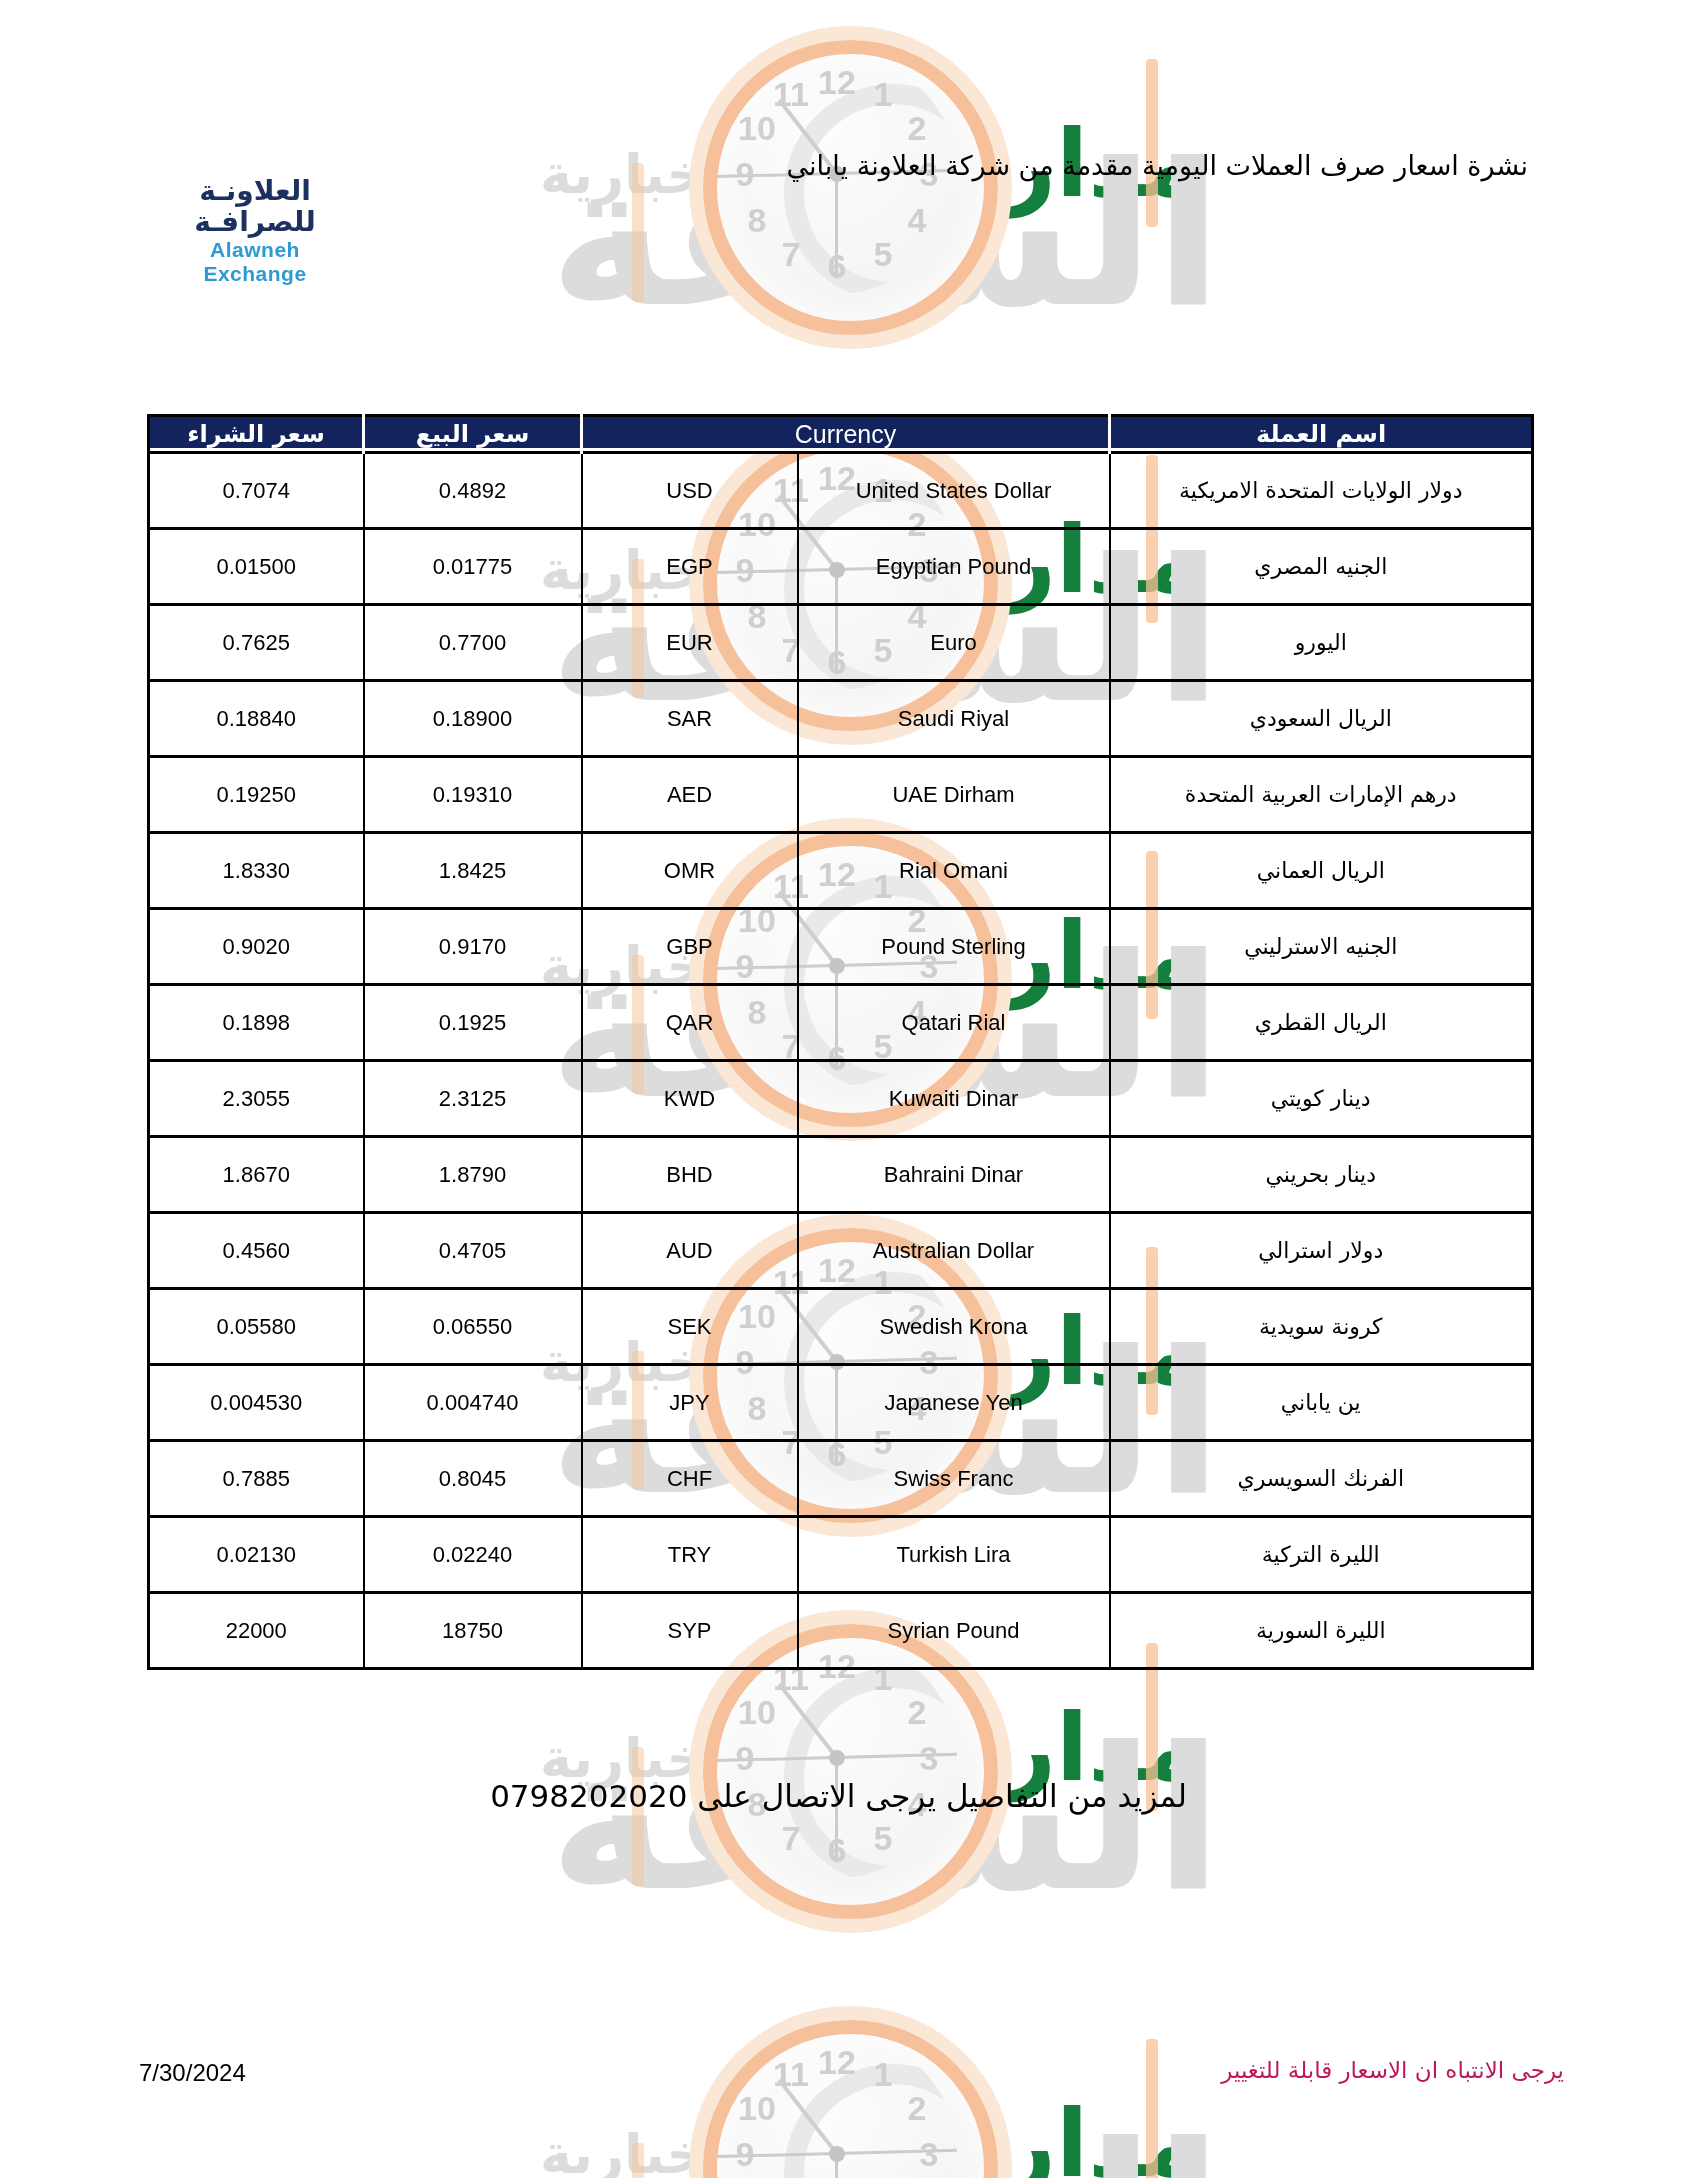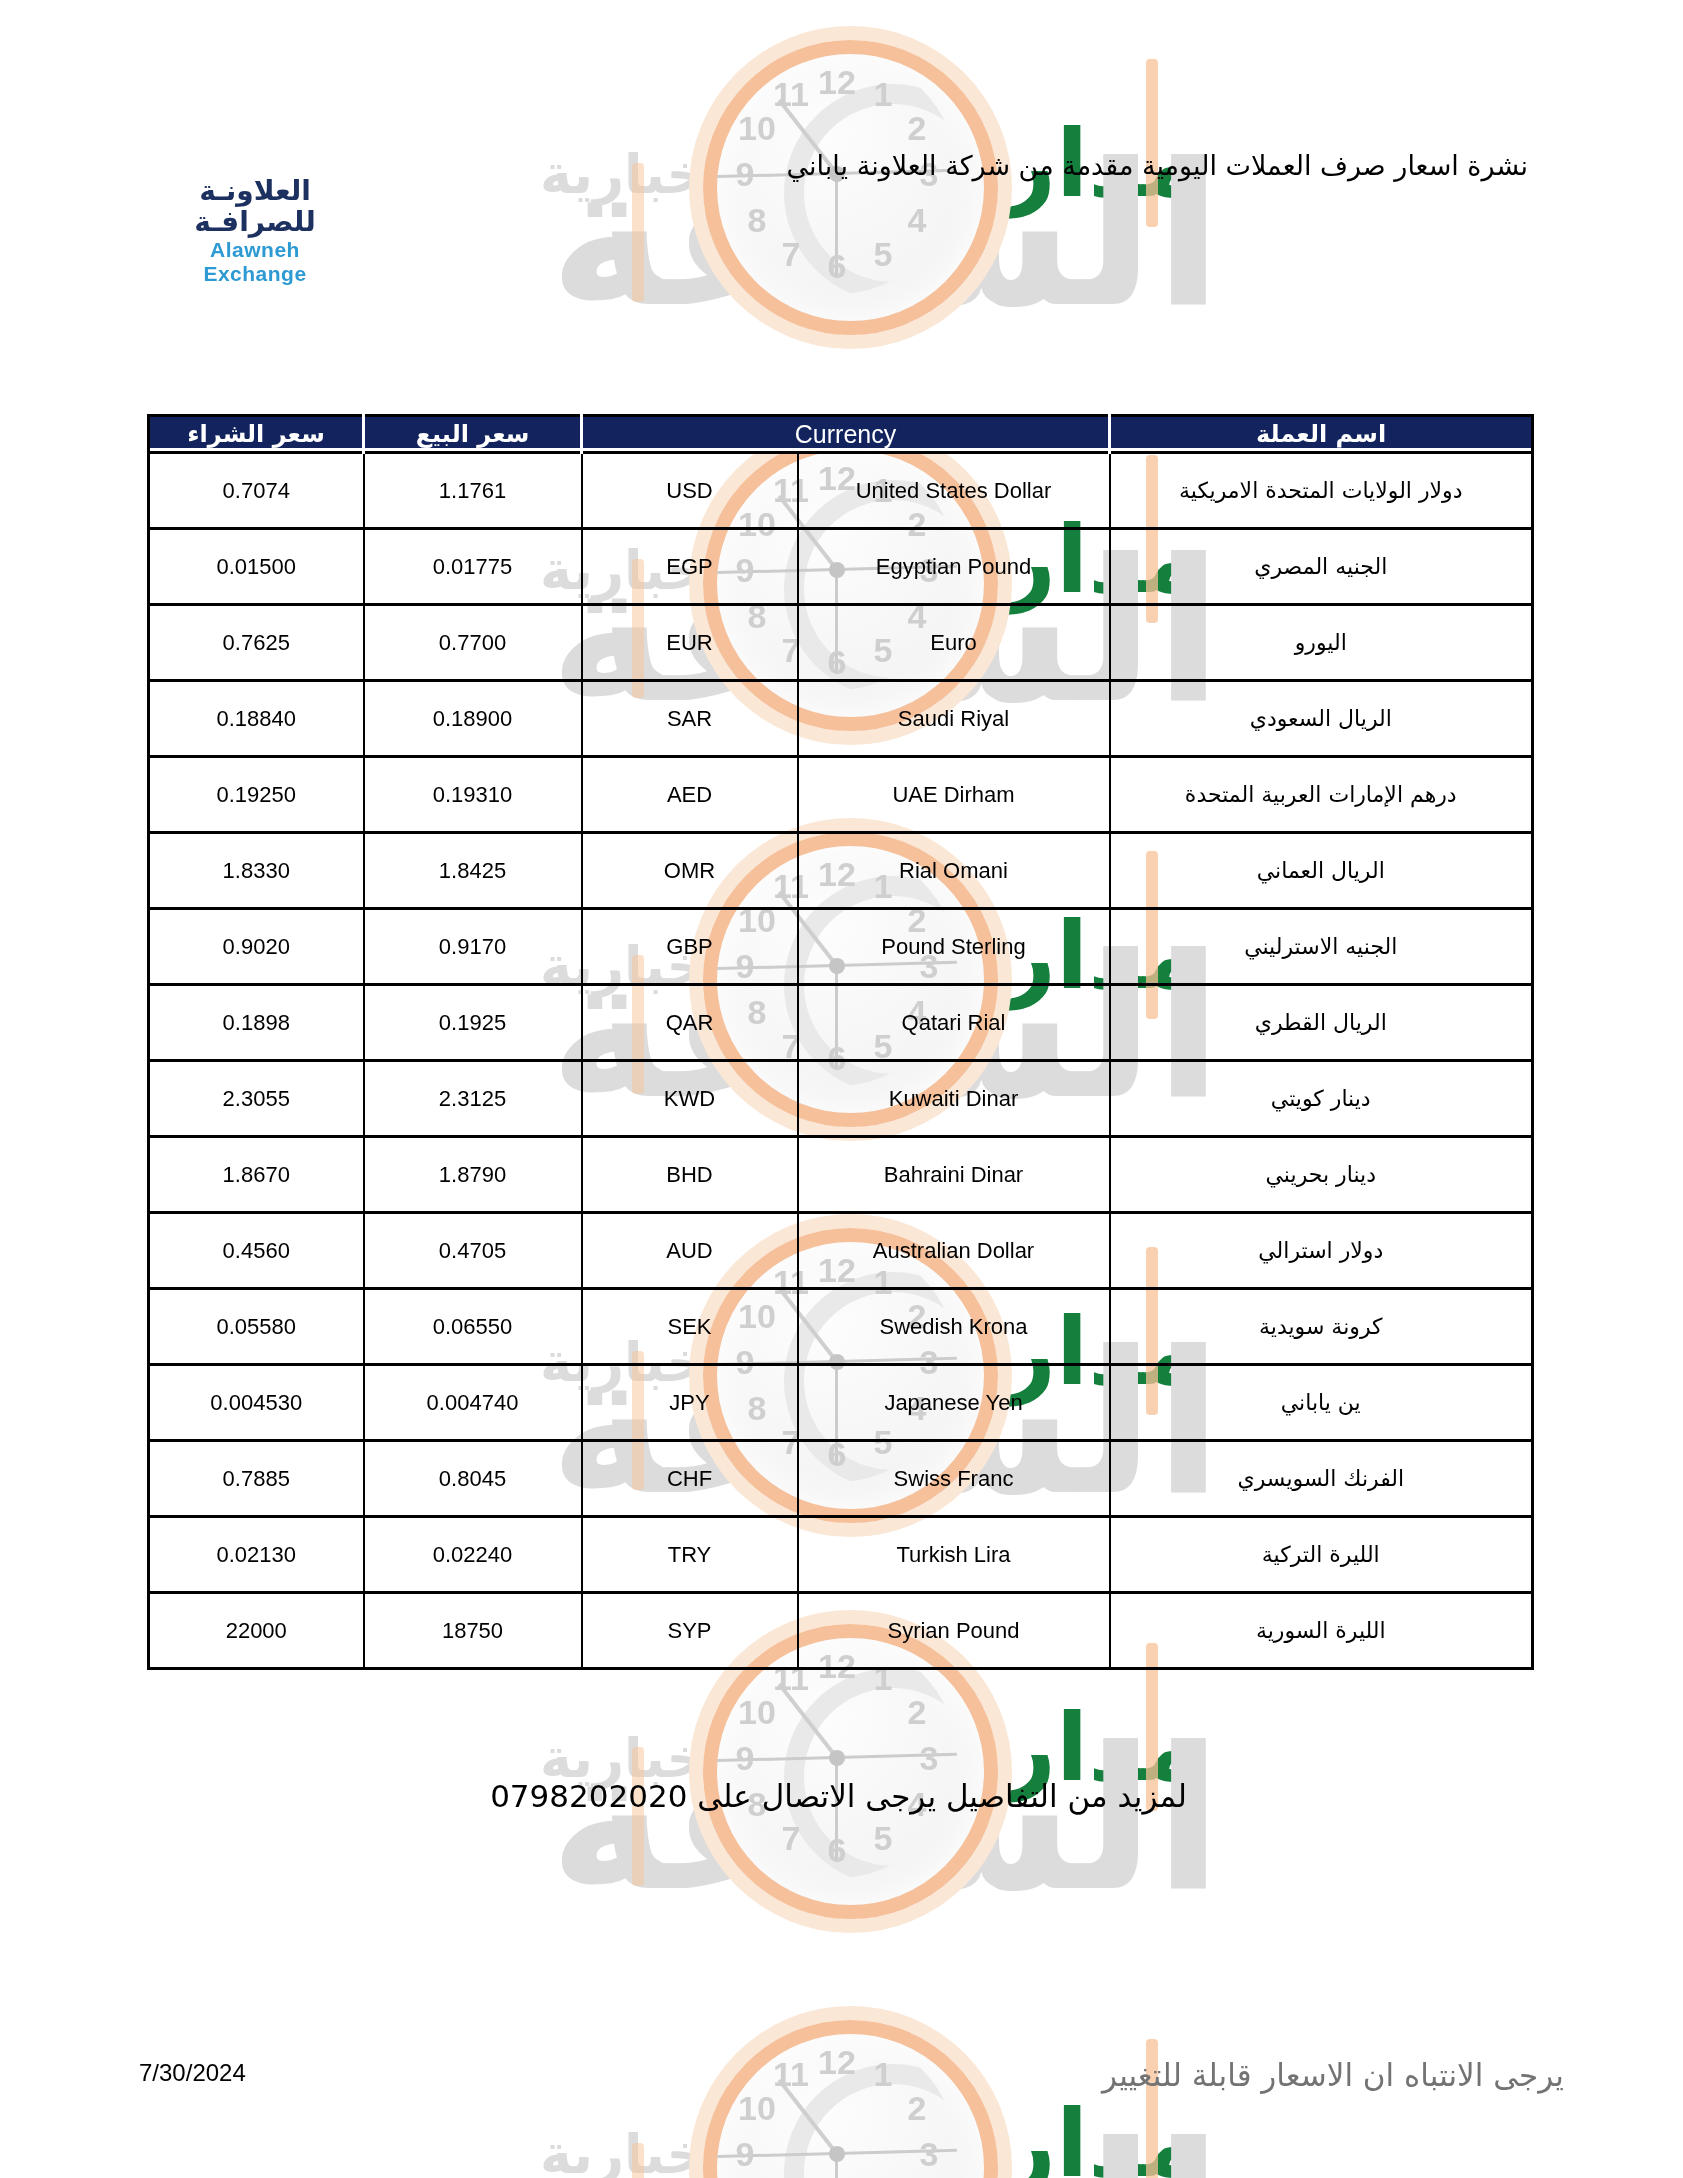--- a/index.html
+++ b/index.html
@@ -67,21 +67,21 @@
 
   .contact-line{
     position:absolute; left:147px; width:1383px; top:1778px; text-align:center;
     direction:rtl; font-size:31px; color:#000;
   }
   .date-stamp{
     position:absolute; left:139px; top:2059px; font-size:24px; color:#000;
     font-family:"Liberation Sans", sans-serif;
   }
   .change-note{
-    position:absolute; right:119px; top:2057px; direction:rtl; font-size:31px; color:#737373;
+    position:absolute; right:119px; top:2057px; direction:rtl; font-size:23px; color:#be185d;
   }
 </style>
 </head>
 <body>
 
 <div class="page">
 
   <div id="wm-layer">
       <div class="wm" style="top: -10px;">
       <span class="wm-ikhbariya">الإخبارية</span>
@@ -269,21 +269,21 @@
         <tr>
           <th class="ar">سعر الشراء</th>
           <th class="ar">سعر البيع</th>
           <th class="en" colspan="2">Currency</th>
           <th class="ar">اسم العملة</th>
         </tr>
       </thead>
       <tbody>
           <tr>
             <td class="num">0.7074</td>
-            <td class="num">1.1761</td>
+            <td class="num">0.4892</td>
             <td class="code">USD</td>
             <td class="en">United States Dollar</td>
             <td class="ar">دولار الولايات المتحدة الامريكية</td>
           </tr>
           <tr>
             <td class="num">0.01500</td>
             <td class="num">0.01775</td>
             <td class="code">EGP</td>
             <td class="en">Egyptian Pound</td>
             <td class="ar">الجنيه المصري</td>

